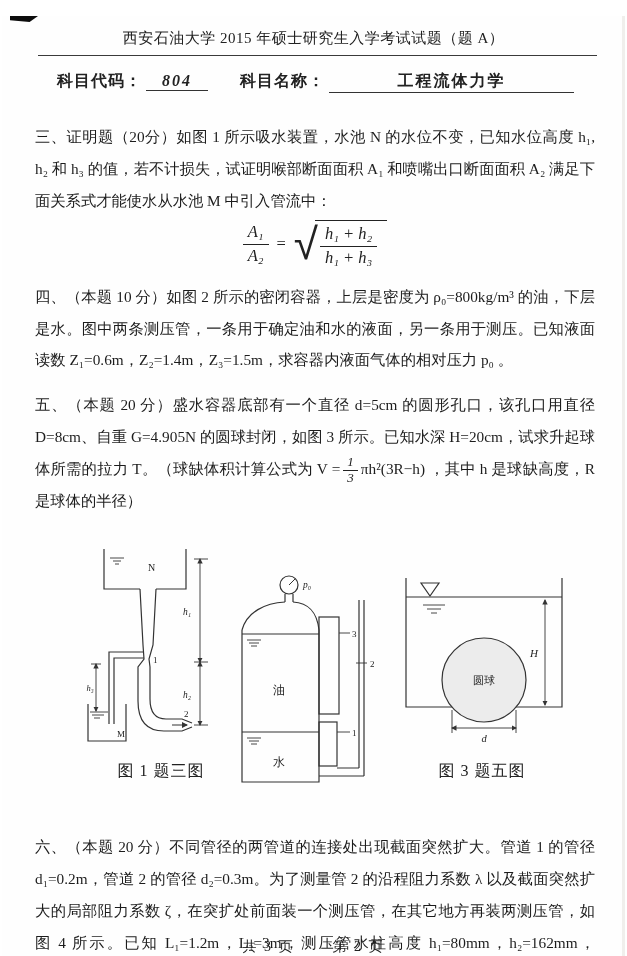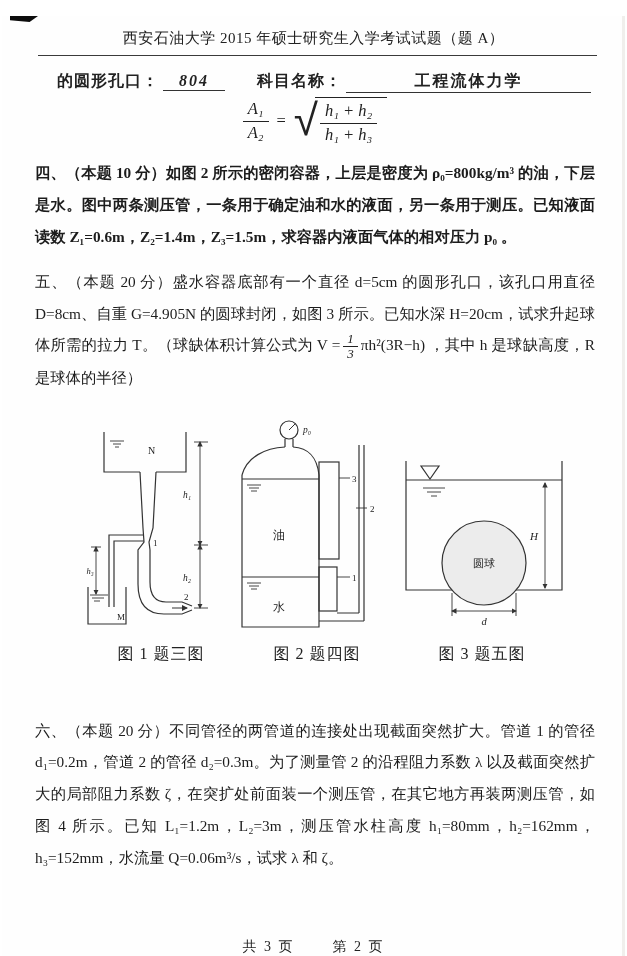--- a/index.html
+++ b/index.html
@@ -28,21 +28,21 @@
     letter-spacing:1px;
   }
   .u{display:inline-block;border-bottom:1.6px solid #333;text-align:center;
      font-weight:600;letter-spacing:2px;}
   .u-code{min-width:62px;margin-left:4px;font-style:italic;}
   .u-name{min-width:245px;margin-left:4px;}
   .gap{display:inline-block;width:32px;}
   .content{margin:0 30px 0 33px;font-size:15.3px;line-height:2.08;text-align:justify;}
   .q{margin:0;}
   .q3{margin-top:28px;}
-  .q4{margin-top:12px;font-weight:bold;}
+  .q4{margin-top:12px;}
   .q5{margin-top:13px;}
   .q6{margin-top:44px;}
   
   .formula{display:flex;justify-content:center;align-items:center;
     margin:4px 0 8px;font-size:16.5px;font-style:italic;color:#222;}
   .frac{display:inline-flex;flex-direction:column;vertical-align:middle;}
   .frac .num{padding:0 5px 1px;border-bottom:1.3px solid #222;line-height:1.25;}
   .frac .den{padding:1px 5px 0;line-height:1.25;}
   .formula .eq{margin:0 8px;font-style:normal;}
   .sqrt{display:inline-flex;align-items:center;}
@@ -72,25 +72,26 @@
 
 <div class="page">
 
   <div class="corner-mark"></div>
   <div class="edge-shade"></div>
 
   <div class="header-title">西安石油大学 2015 年硕士研究生入学考试试题（题 A）</div>
   <hr class="header-rule">
 
   <div class="subject-row">
-    <span>的圆形孔口：</span><span class="u u-code">804</span><span class="gap"></span><span>科目名称：</span><span class="u u-name">工程流体力学</span>
+    <span>科目代码：</span><span class="u u-code">804</span><span class="gap"></span><span>科目名称：</span><span class="u u-name">工程流体力学</span>
   </div>
 
   <div class="content">
 
+    <p class="q q3"><span>三、证明题（20分）如图 1 所示吸水装置，水池 N 的水位不变，已知水位高度 h₁, h₂ 和 h₃ 的值，若不计损失，试证明喉部断面面积 A₁ 和喷嘴出口断面面积 A₂ 满足下面关系式才能使水从水池 M 中引入管流中：</span></p>
 
     <div class="formula">
       <span class="frac">
         <span class="num">A₁</span>
         <span class="den">A₂</span>
       </span>
       <span class="eq">=</span>
       <span class="sqrt">
         <span class="sym">√</span>
         <span class="body">
@@ -166,21 +167,20 @@
             <path stroke-width="0.9" d="M100,160 H113"></path>
             <path stroke-width="0.9" d="M119,91 H130"></path>
           </g>
           <text class="var" x="66" y="16" font-size="9.5" stroke="none">p₀</text>
           <text x="36" y="122" font-size="12" stroke="none">油</text>
           <text x="36" y="194" font-size="12" stroke="none">水</text>
           <text x="115" y="65" font-size="9" stroke="none">3</text>
           <text x="133" y="95" font-size="9" stroke="none">2</text>
           <text x="115" y="164" font-size="9" stroke="none">1</text>
         </svg>
-        <div class="fig-caption">图 2 题四图</div>
       </div>
 
       <div class="fig">
         <svg width="170" height="206" viewBox="0 0 170 206">
           <defs>
             <marker id="m3e" viewBox="0 0 6 6" refX="5" refY="3" markerWidth="6" markerHeight="6" orient="auto">
                 <path d="M0,0 L6,3 L0,6 Z" fill="#333"></path>
               </marker>
             <marker id="m3s" viewBox="0 0 6 6" refX="1" refY="3" markerWidth="6" markerHeight="6" orient="auto">
                 <path d="M6,0 L0,3 L6,6 Z" fill="#333"></path>

